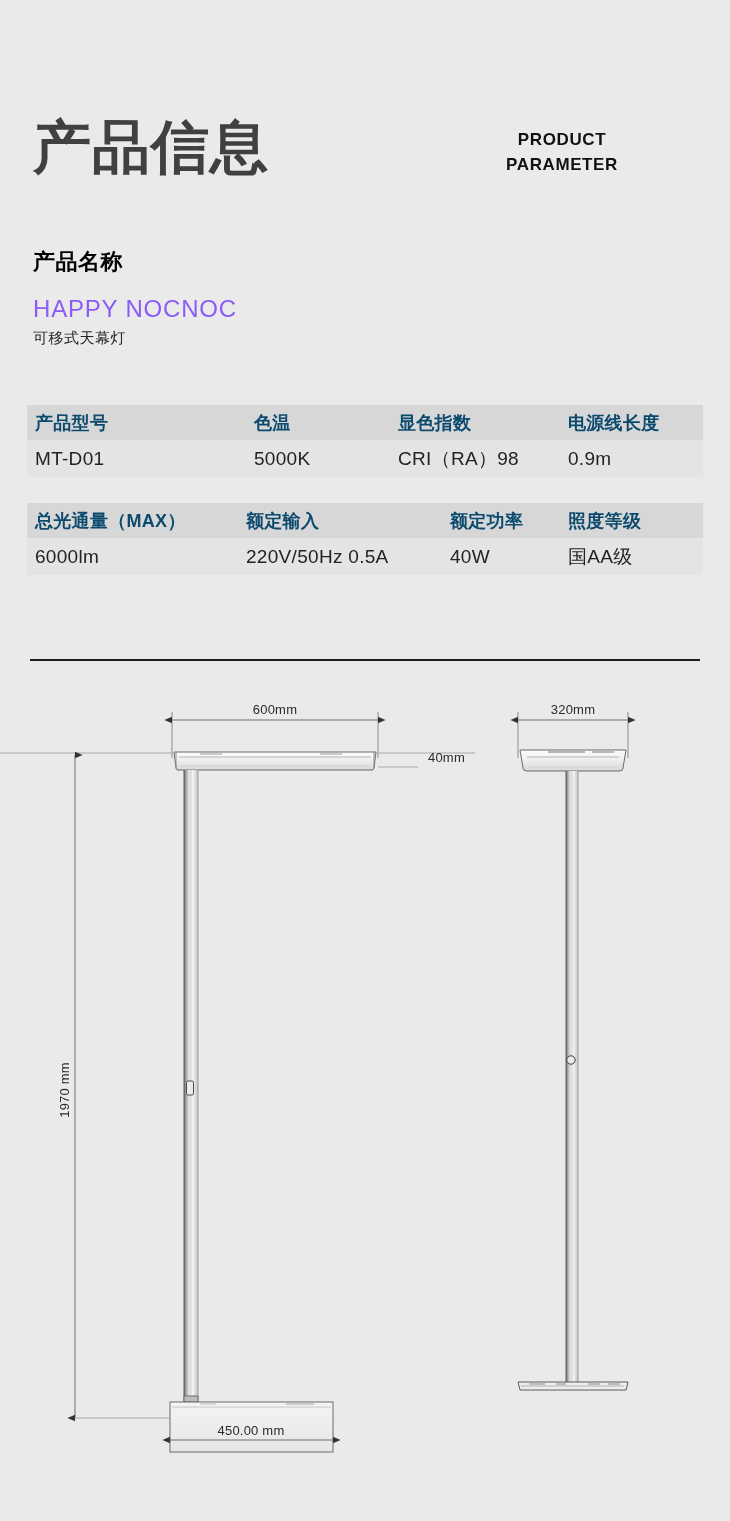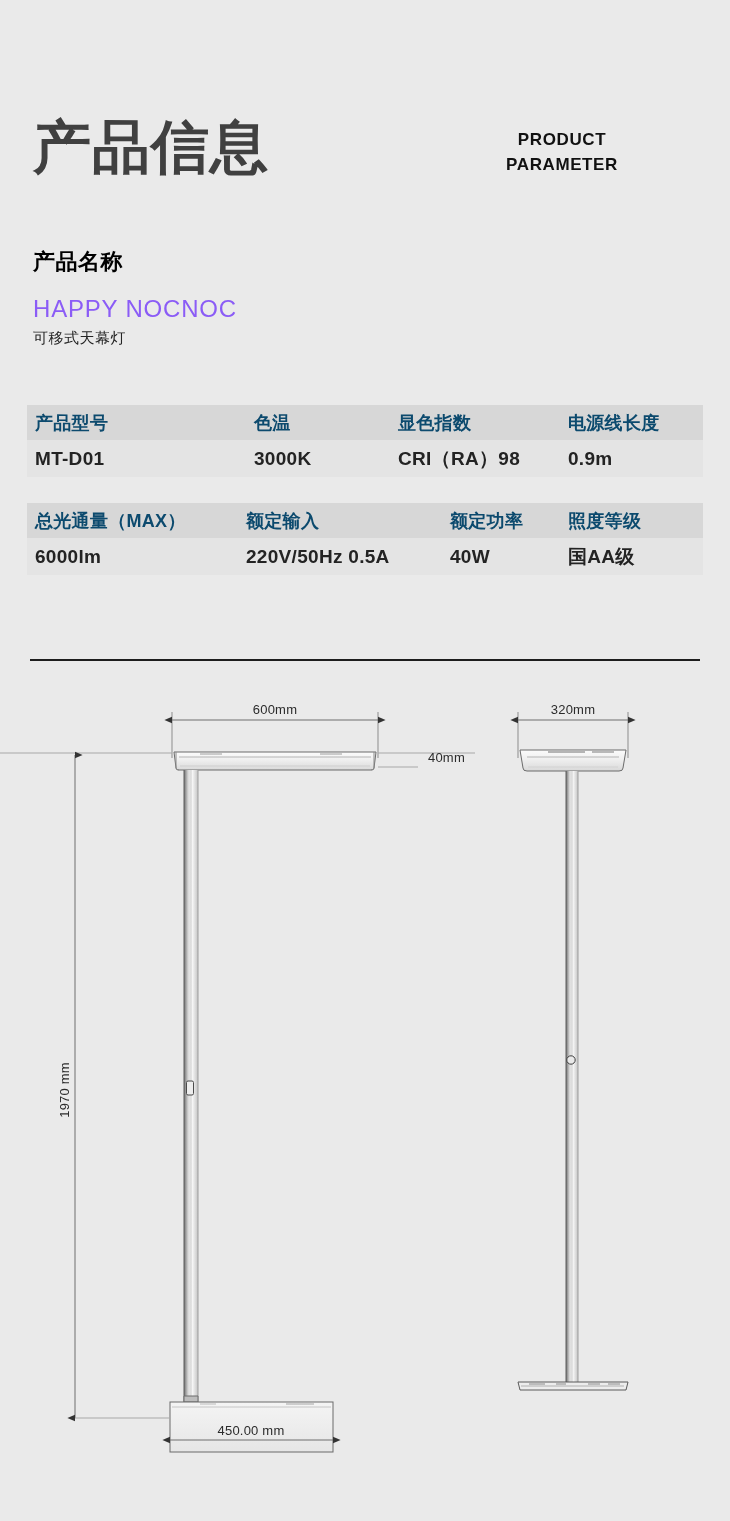--- a/index.html
+++ b/index.html
@@ -109,21 +109,21 @@
     white-space: nowrap;
   }
   .spec-row.head .spec-cell {
     font-size: 18px;
     font-weight: 700;
     color: #0c4a6e;
     letter-spacing: 0.3px;
   }
   .spec-row.body .spec-cell {
     font-size: 19px;
-    font-weight: 700;
+    font-weight: 400;
     color: #232323;
     letter-spacing: 0.3px;
   }
 
   
   .t1 .c0 { left: 8px; }
   .t1 .c1 { left: 227px; }
   .t1 .c2 { left: 371px; }
   .t1 .c3 { left: 541px; }
   
@@ -179,21 +179,21 @@
 
 <div class="spec-table t1">
   <div class="spec-row head">
     <div class="spec-cell c0">产品型号</div>
     <div class="spec-cell c1">色温</div>
     <div class="spec-cell c2">显色指数</div>
     <div class="spec-cell c3">电源线长度</div>
   </div>
   <div class="spec-row body">
     <div class="spec-cell c0">MT-D01</div>
-    <div class="spec-cell c1">3000K</div>
+    <div class="spec-cell c1">5000K</div>
     <div class="spec-cell c2">CRI（RA）98</div>
     <div class="spec-cell c3">0.9m</div>
   </div>
 </div>
 
 <div class="spec-table t2">
   <div class="spec-row head">
     <div class="spec-cell c0">总光通量（MAX）</div>
     <div class="spec-cell c1">额定输入</div>
     <div class="spec-cell c2">额定功率</div>

